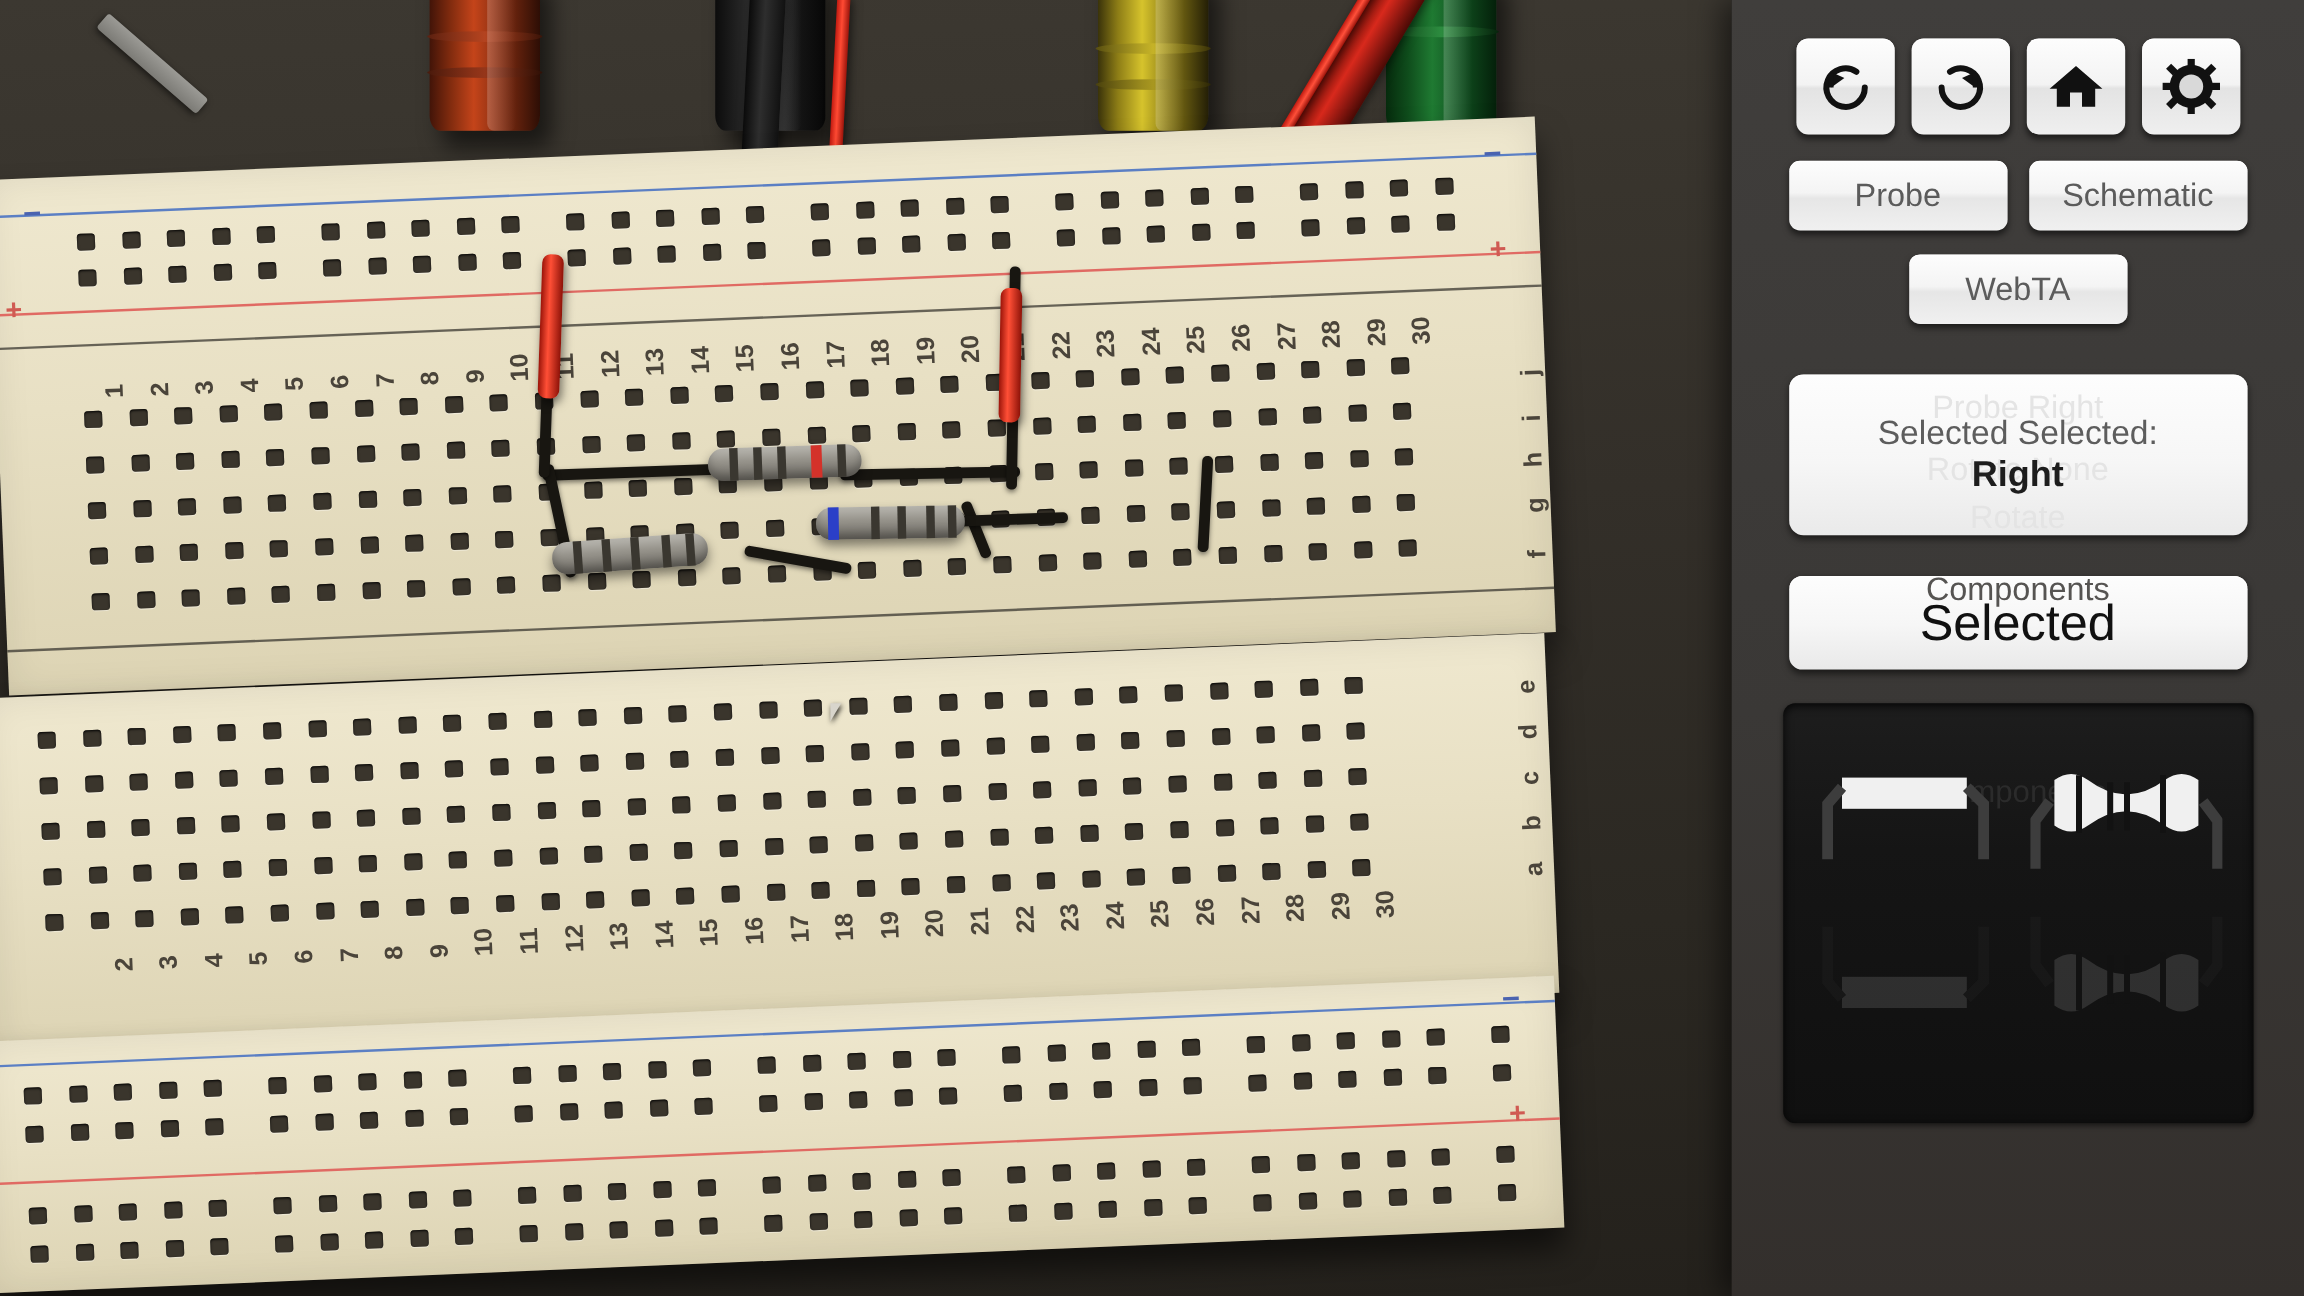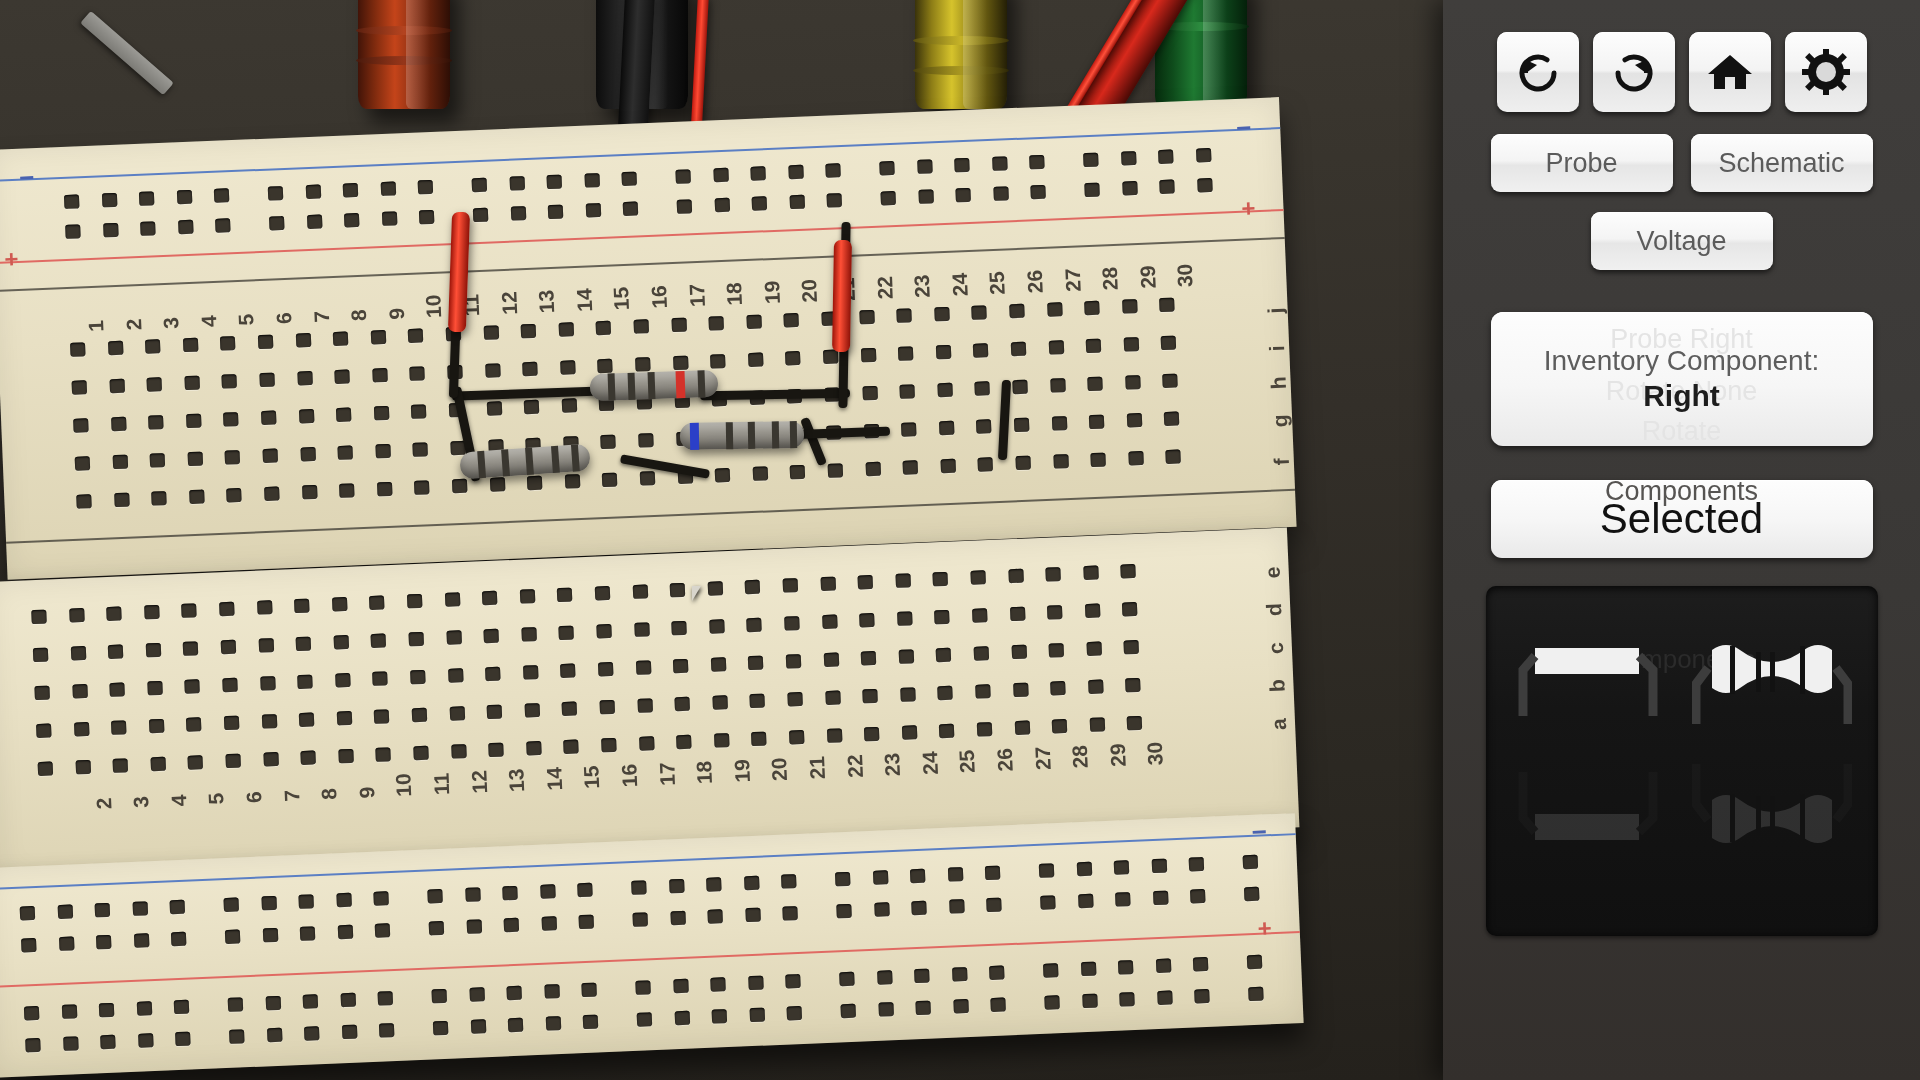--- a/index.html
+++ b/index.html
@@ -817,29 +817,29 @@
           <circle cx="24" cy="23" r="10" fill="#d9d9d9"></circle>
         </svg>
       </div>
     </div>
 
     <div class="wide-row" style="margin-top:22px;">
       <div class="wide-btn">Probe</div>
       <div class="wide-btn">Schematic</div>
     </div>
     <div class="wide-row" style="margin-top:20px;">
-      <div class="wide-btn">Voltage</div>
+      <div class="wide-btn">WebTA</div>
     </div>
 
     <div style="margin-top:42px;">
       <div class="sel-card">
         <div class="ghost" style="top:12px;">Probe Right</div>
         <div class="ghost" style="top:64px;">Rotate None</div>
         <div class="ghost" style="top:104px;">Rotate</div>
-        <div class="sel-title" style="position:relative;">Inventory Component:</div>
+        <div class="sel-title" style="position:relative;">Selected Selected:</div>
         <div class="sel-value" style="position:relative;">Right</div>
       </div>
     </div>
 
     <div style="margin-top:34px;position:relative;">
       <div class="ghost" style="top:-4px;color:#565452;">Components</div>
       <div class="inv-btn">Selected</div>
     </div>
 
     <div style="margin-top:28px;">

